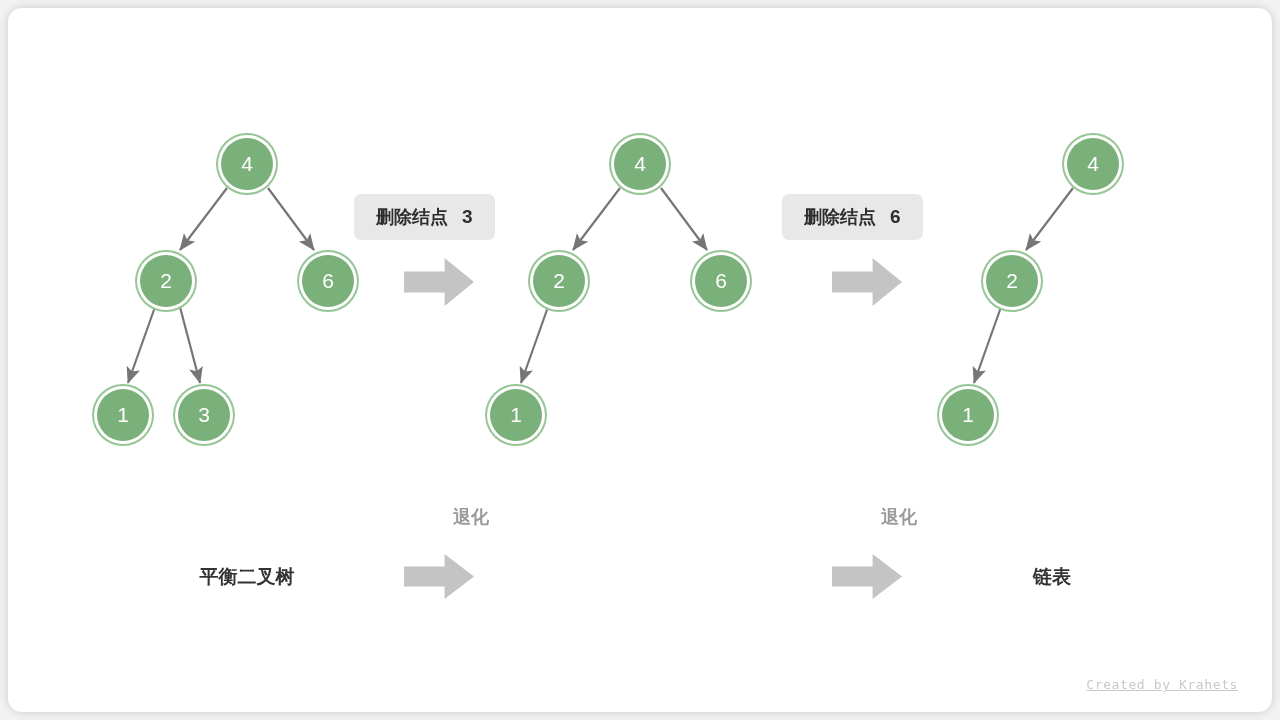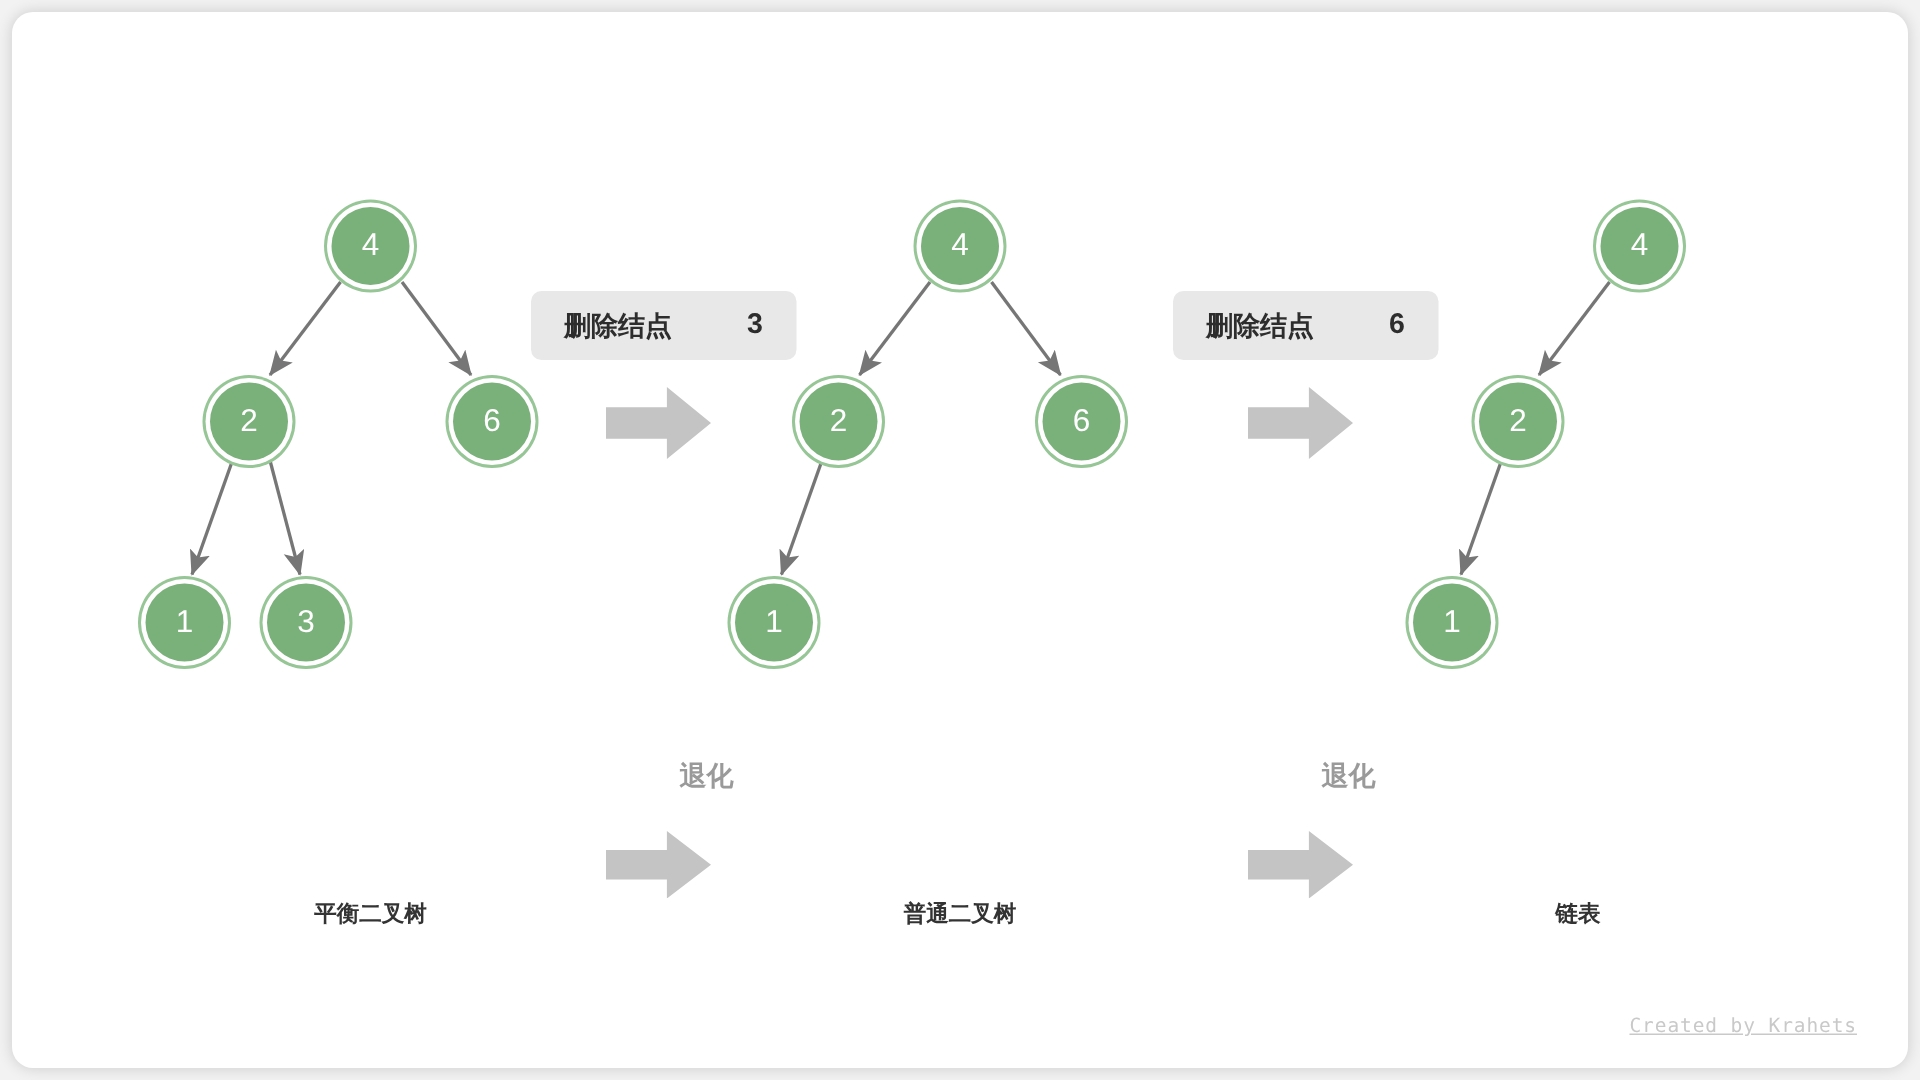--- a/index.html
+++ b/index.html
@@ -77,40 +77,38 @@
     color: #2d2d2d;
     font-size: 18px;
     font-weight: bold;
     display: flex;
     align-items: center;
     justify-content: center;
     white-space: nowrap;
     padding: 0 22px;
     height: 46px;
     box-sizing: border-box;
-    gap: 36px;
   }
   .chip .chip-num { margin-left: 14px; font-size: 19px; }
 
   
   .block-arrow {
     position: absolute;
     background: #c4c4c4;
     clip-path: polygon(0% 28%, 58% 28%, 58% 0%, 100% 50%, 58% 100%, 58% 72%, 0% 72%);
   }
 
   
   .caption {
     position: absolute;
     color: #333333;
-    font-size: 15px;
+    font-size: 19px;
     font-weight: bold;
     white-space: nowrap;
     text-align: center;
-    margin-top: 36px;
   }
   .mini-label {
     position: absolute;
     color: #9a9a9a;
     font-size: 18px;
     font-weight: bold;
     white-space: nowrap;
     text-align: right;
   }
 
@@ -188,19 +186,18 @@
     </div>
     <div class="block-arrow" style="left:832px; top:258px; width:70px; height:48px;"></div>
 
     <div class="mini-label" style="left:389px; top:505px; width:100px;">退化</div>
     <div class="mini-label" style="left:817px; top:505px; width:100px;">退化</div>
 
     <div class="block-arrow" style="left:404px; top:554px; width:70px; height:45px;"></div>
     <div class="block-arrow" style="left:832px; top:554px; width:70px; height:45px;"></div>
 
     <div class="caption" style="left:147px; top:564px; width:200px;">平衡二叉树</div>
-    <div class="caption" style="left:540px; top:564px; width:200px;">普通二叉树</div>
     <div class="caption" style="left:982px; top:564px; width:140px;">链表</div>
 
     <div id="watermark">Created by Krahets</div>
 
   </div>
 </div>
 
 </body></html>

